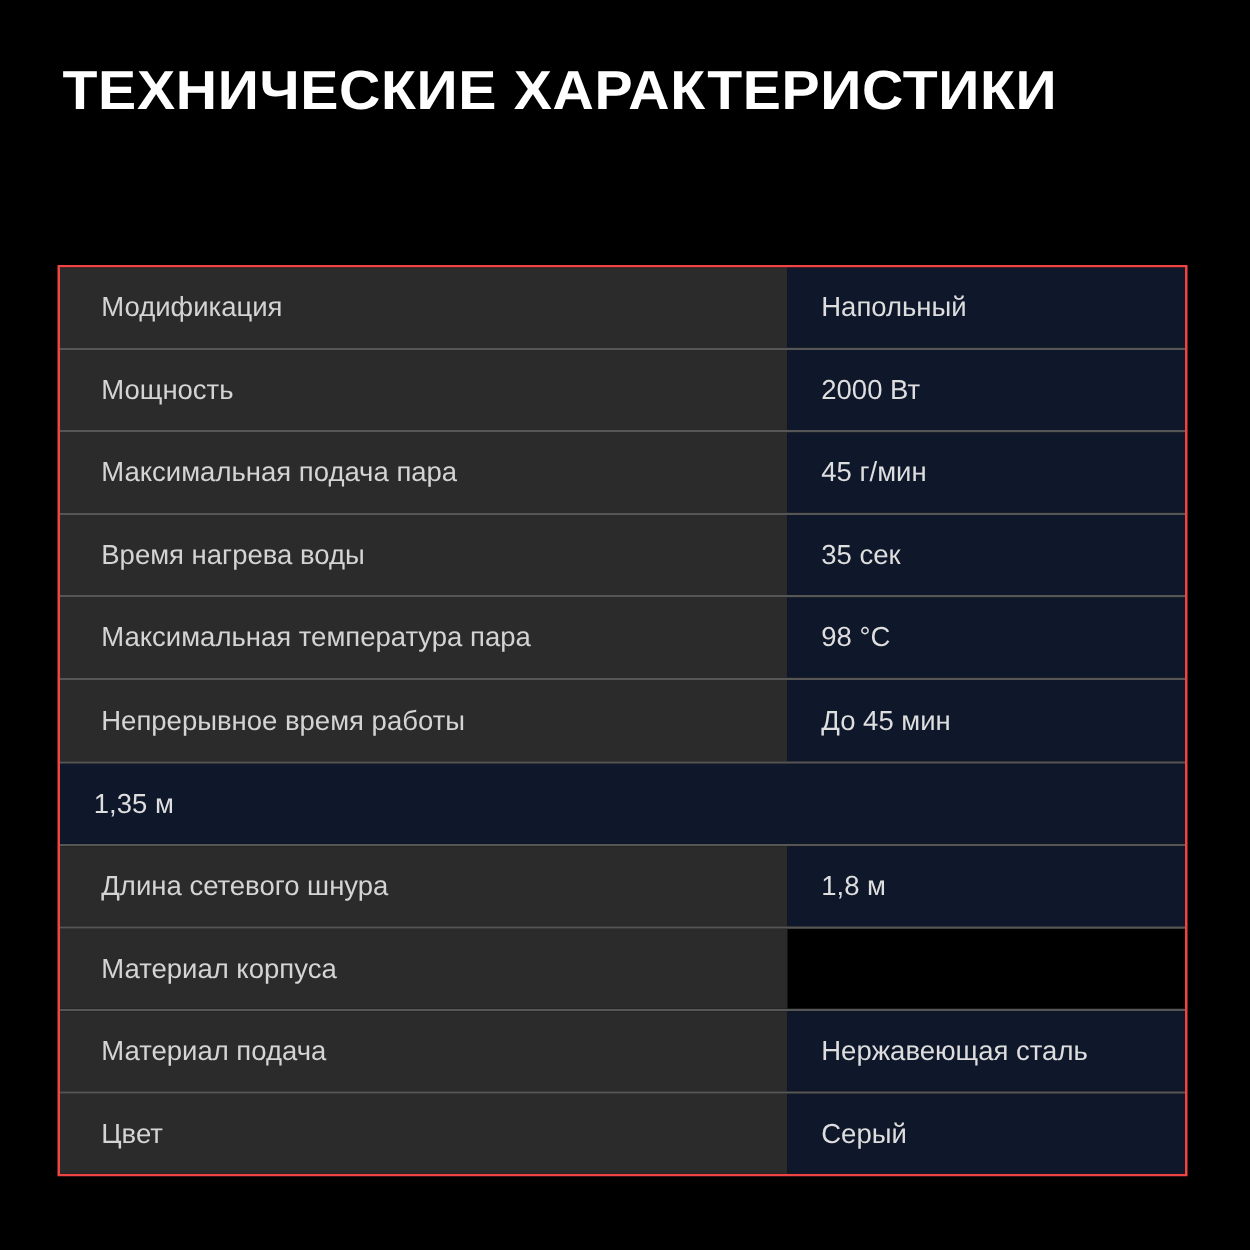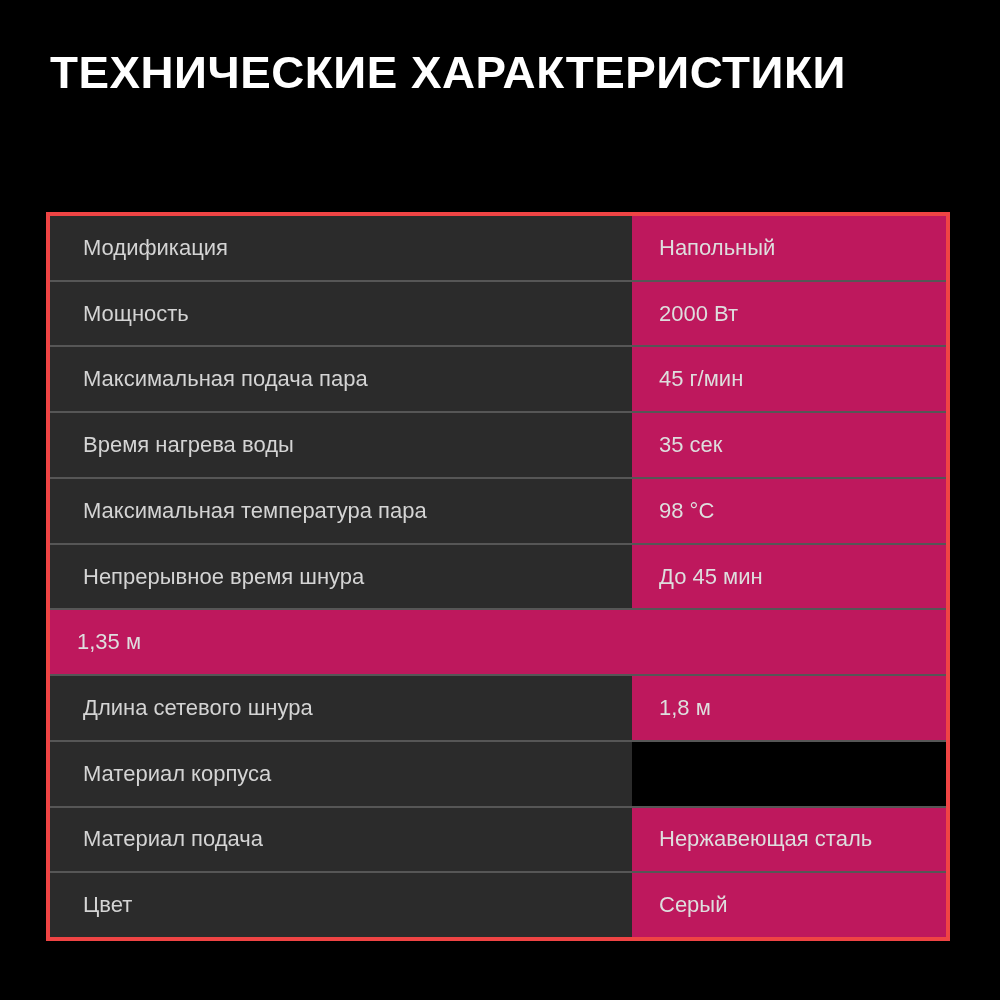--- a/index.html
+++ b/index.html
@@ -31,21 +31,21 @@
     transform-origin: left center;
   }
   .spec-table {
     position: absolute;
     left: 46px;
     top: 212px;
     width: 904px;
     height: 729px;
     display: flex;
     flex-direction: column;
-    border: 4px solid #ef4444;
+    border: 2px solid #ef4444;
     box-sizing: border-box;
   }
   .spec-row {
     flex: 1 1 0;
     display: flex;
     border-bottom: 2px solid #565656;
     min-height: 0;
   }
   .spec-row:last-child {
     border-bottom: none;
@@ -55,21 +55,21 @@
     background: #2b2b2b;
     color: #d4d4d4;
     font-size: 22px;
     display: flex;
     align-items: center;
     padding-left: 33px;
     box-sizing: border-box;
   }
   .spec-value {
     flex: 1;
-    background: #be185d;
+    background: #0f172a;
     color: #dedede;
     font-size: 22px;
     display: flex;
     align-items: center;
     padding-left: 27px;
     box-sizing: border-box;
   }
 </style>
 </head>
 <body>
@@ -98,21 +98,21 @@
     <div class="spec-label">Время нагрева воды</div>
     <div class="spec-value">35 сек</div>
   </div>
 
   <div class="spec-row">
     <div class="spec-label">Максимальная температура пара</div>
     <div class="spec-value">98 °C</div>
   </div>
 
   <div class="spec-row">
-    <div class="spec-label">Непрерывное время шнура</div>
+    <div class="spec-label">Непрерывное время работы</div>
     <div class="spec-value">До 45 мин</div>
   </div>
 
   <div class="spec-row">
     <div class="spec-value">1,35 м</div>
   </div>
 
   <div class="spec-row">
     <div class="spec-label">Длина сетевого шнура</div>
     <div class="spec-value">1,8 м</div>

